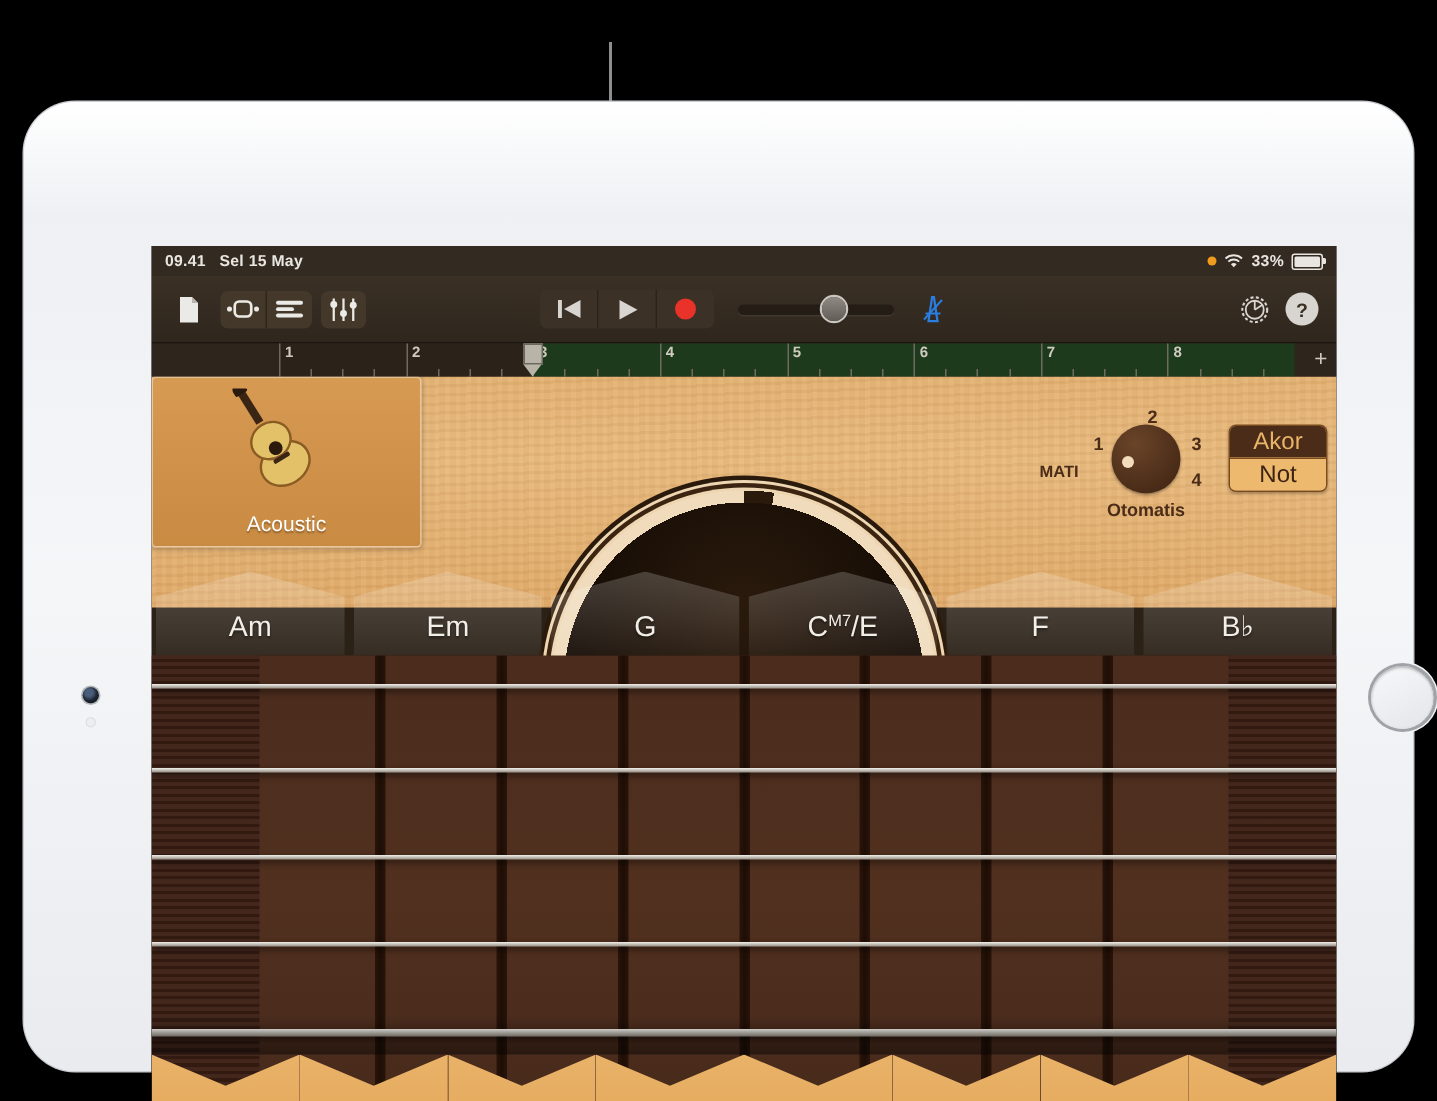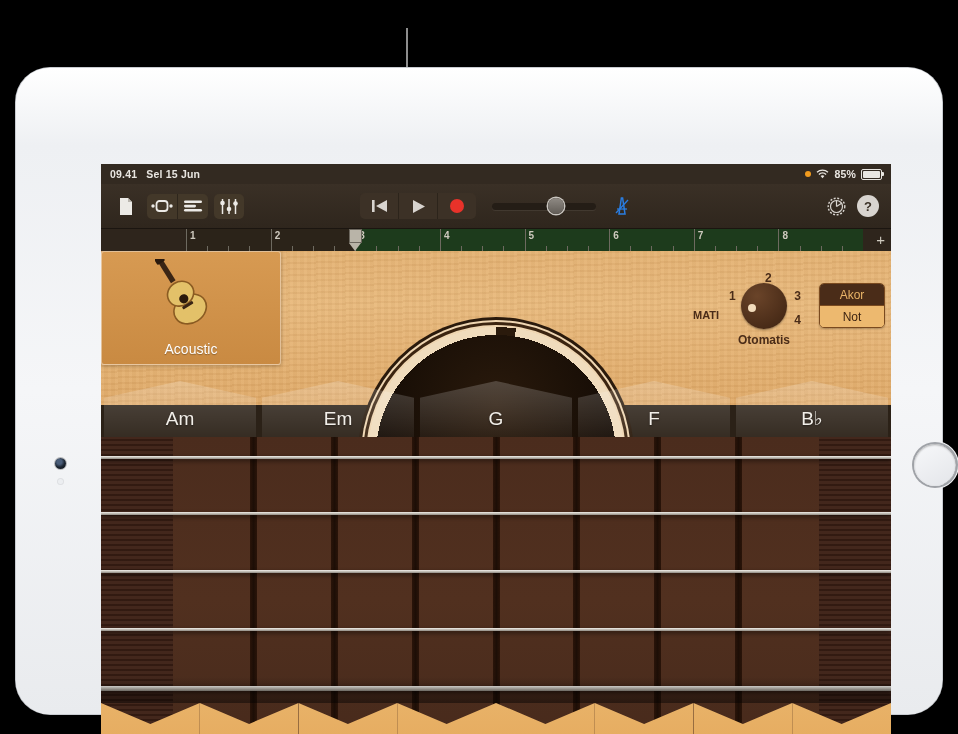--- a/index.html
+++ b/index.html
@@ -113,21 +113,21 @@
   .knob .pip{position:absolute;left:7px;top:21px;width:8px;height:8px;border-radius:50%;background:#f2dcbc;}
   .knum{position:absolute;color:#4a2c18;font-size:12px;font-weight:bold;}
   .n1{left:-12px;top:6px;} .n2{left:24px;top:-12px;} .n3{right:-14px;top:6px;} .n4{right:-14px;bottom:2px;}
   .noff{position:absolute;left:-48px;top:26px;color:#4a2c18;font-size:11px;font-weight:bold;}
   .knob-cap{margin-top:4px;color:#4a2c18;font-size:12px;font-weight:bold;}
   .knob-holder{position:relative;margin-top:14px;}
 
   
   .seg{position:absolute;right:6px;top:32px;width:64px;border:1px solid #7a4a1f;border-radius:5px;overflow:hidden;z-index:6;
     box-shadow:0 1px 2px rgba(0,0,0,.25);}
-  .seg div{height:21px;display:flex;align-items:center;justify-content:center;font-size:12px;}
+  .seg div{height:21px;display:flex;align-items:center;justify-content:center;font-size:16px;}
   .seg .on{background:#4a2c18;color:#e9b468;}
   .seg .off{background:#edb96f;color:#3d2412;border-top:1px solid #7a4a1f;}
 
   
   .chords{position:absolute;left:0;right:0;top:130px;height:56px;display:flex;z-index:4;}
   .chord{flex:1;position:relative;display:flex;align-items:flex-end;justify-content:center;padding-bottom:7px;}
   .chord .shape{position:absolute;left:3px;right:3px;bottom:0;top:0;
     background:linear-gradient(180deg,rgba(255,255,255,.20),rgba(255,255,255,.05));
     clip-path:polygon(0% 30%,50% 0%,100% 30%,100% 100%,0% 100%);}
   .chord .nm{position:relative;color:#f2efe9;font-size:19px;text-shadow:0 1px 2px rgba(0,0,0,.45);white-space:nowrap;}
@@ -162,31 +162,31 @@
   <div class="device">
     <div class="camera"></div>
     <div class="sensor"></div>
     <div class="home-btn"></div>
 
     <div class="screen">
 
       <div class="statusbar">
         <div class="sb-left">
           <span>09.41</span>
-          <span>Sel 15 Jun</span>
+          <span>Sel 15 May</span>
         </div>
         <div class="sb-spacer"></div>
         <div class="sb-right">
           <span class="dot-orange"></span>
           <svg width="13" height="10" viewBox="0 0 13 10">
             <path d="M6.5 9.2 4.6 7.1a2.9 2.9 0 0 1 3.8 0z" fill="#e9e6e1"></path>
             <path d="M2.9 5.4a5.3 5.3 0 0 1 7.2 0" stroke="#e9e6e1" stroke-width="1.3" fill="none"></path>
             <path d="M1 3.3a8.1 8.1 0 0 1 11 0" stroke="#e9e6e1" stroke-width="1.3" fill="none"></path>
           </svg>
-          <span>85%</span>
+          <span>33%</span>
           <span class="battery">
               <i></i>
             </span>
         </div>
       </div>
 
       <div class="toolbar">
         <div class="tb-left">
           <div class="ibtn">
             <svg width="16" height="19" viewBox="0 0 16 19">
@@ -367,20 +367,24 @@
             <div class="chord">
               <div class="shape"></div>
               <div class="nm">Em</div>
             </div>
             <div class="chord">
               <div class="shape"></div>
               <div class="nm">G</div>
             </div>
             <div class="chord">
               <div class="shape"></div>
+              <div class="nm">C<sup>M7</sup>/E</div>
+            </div>
+            <div class="chord">
+              <div class="shape"></div>
               <div class="nm">F</div>
             </div>
             <div class="chord">
               <div class="shape"></div>
               <div class="nm">B♭</div>
             </div>
           </div>
 
         <div class="fretboard">
           <div class="fb-edge l"></div>

